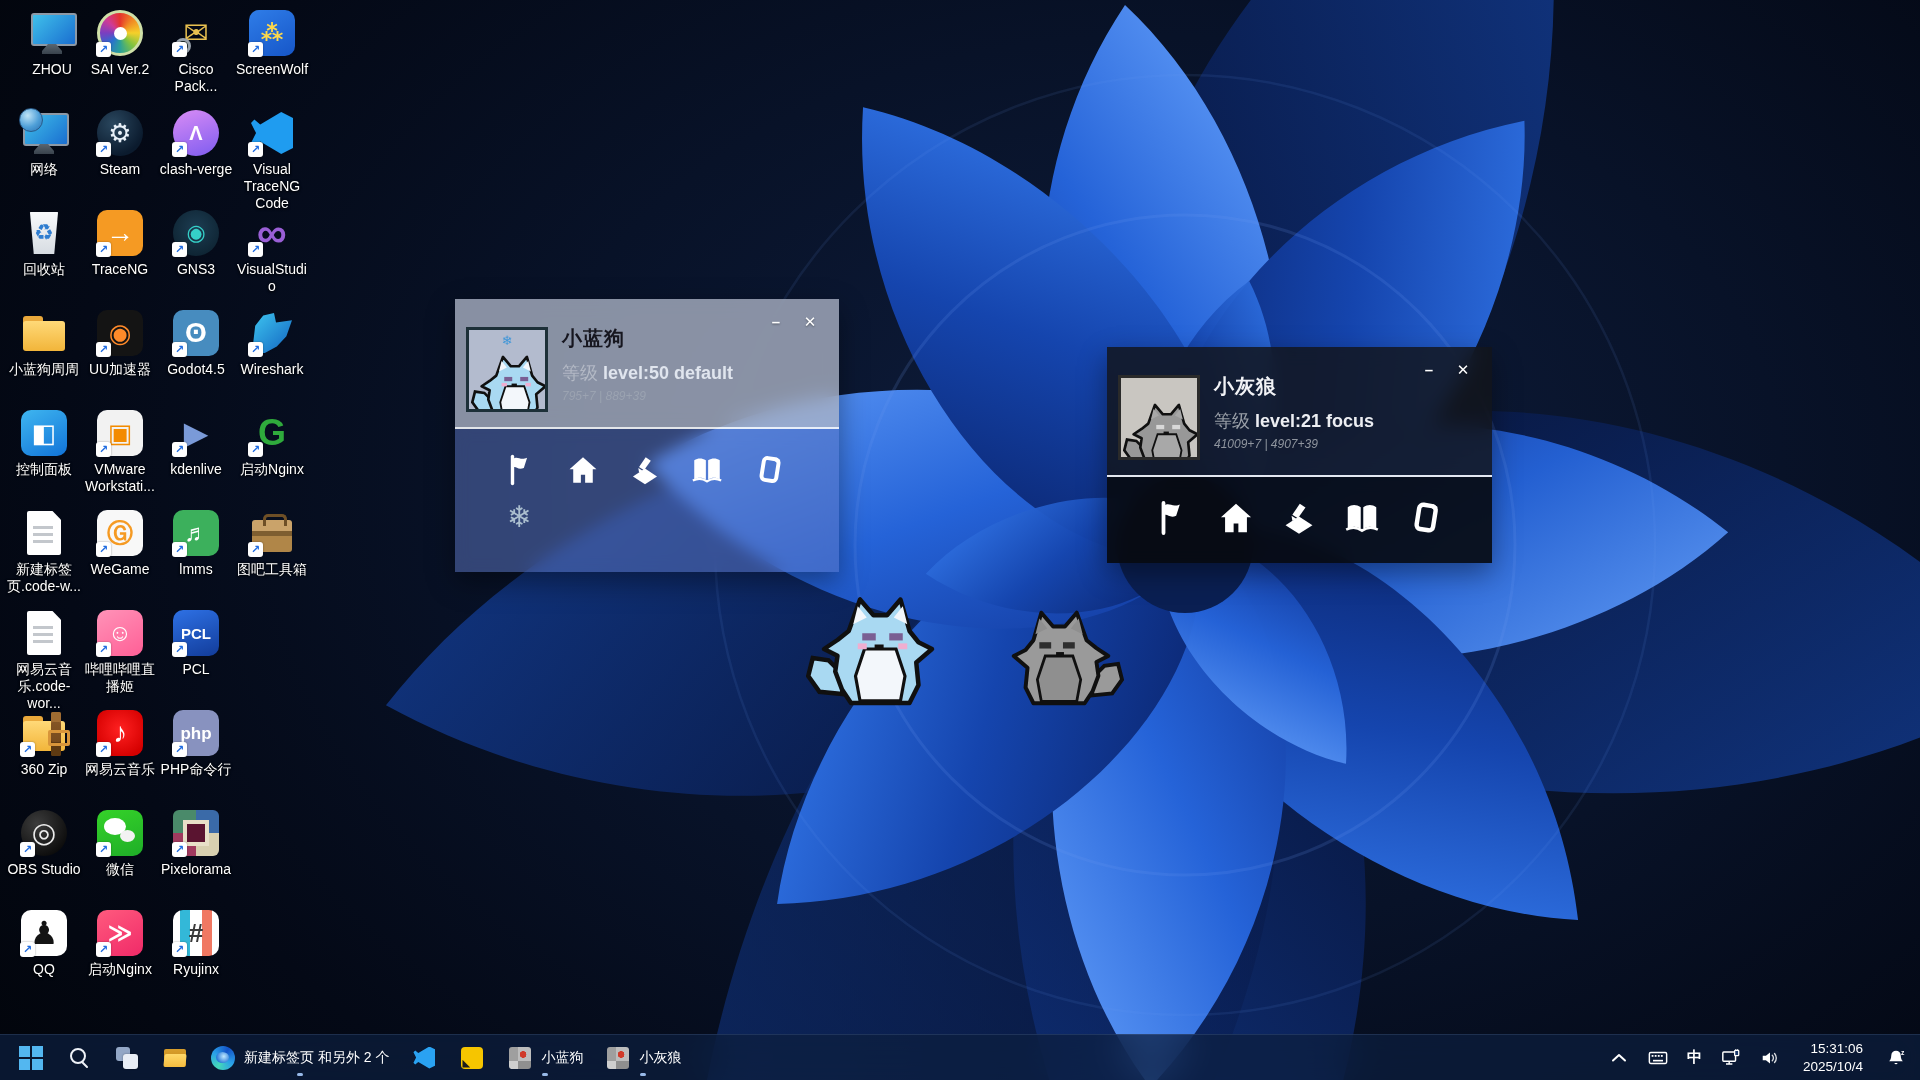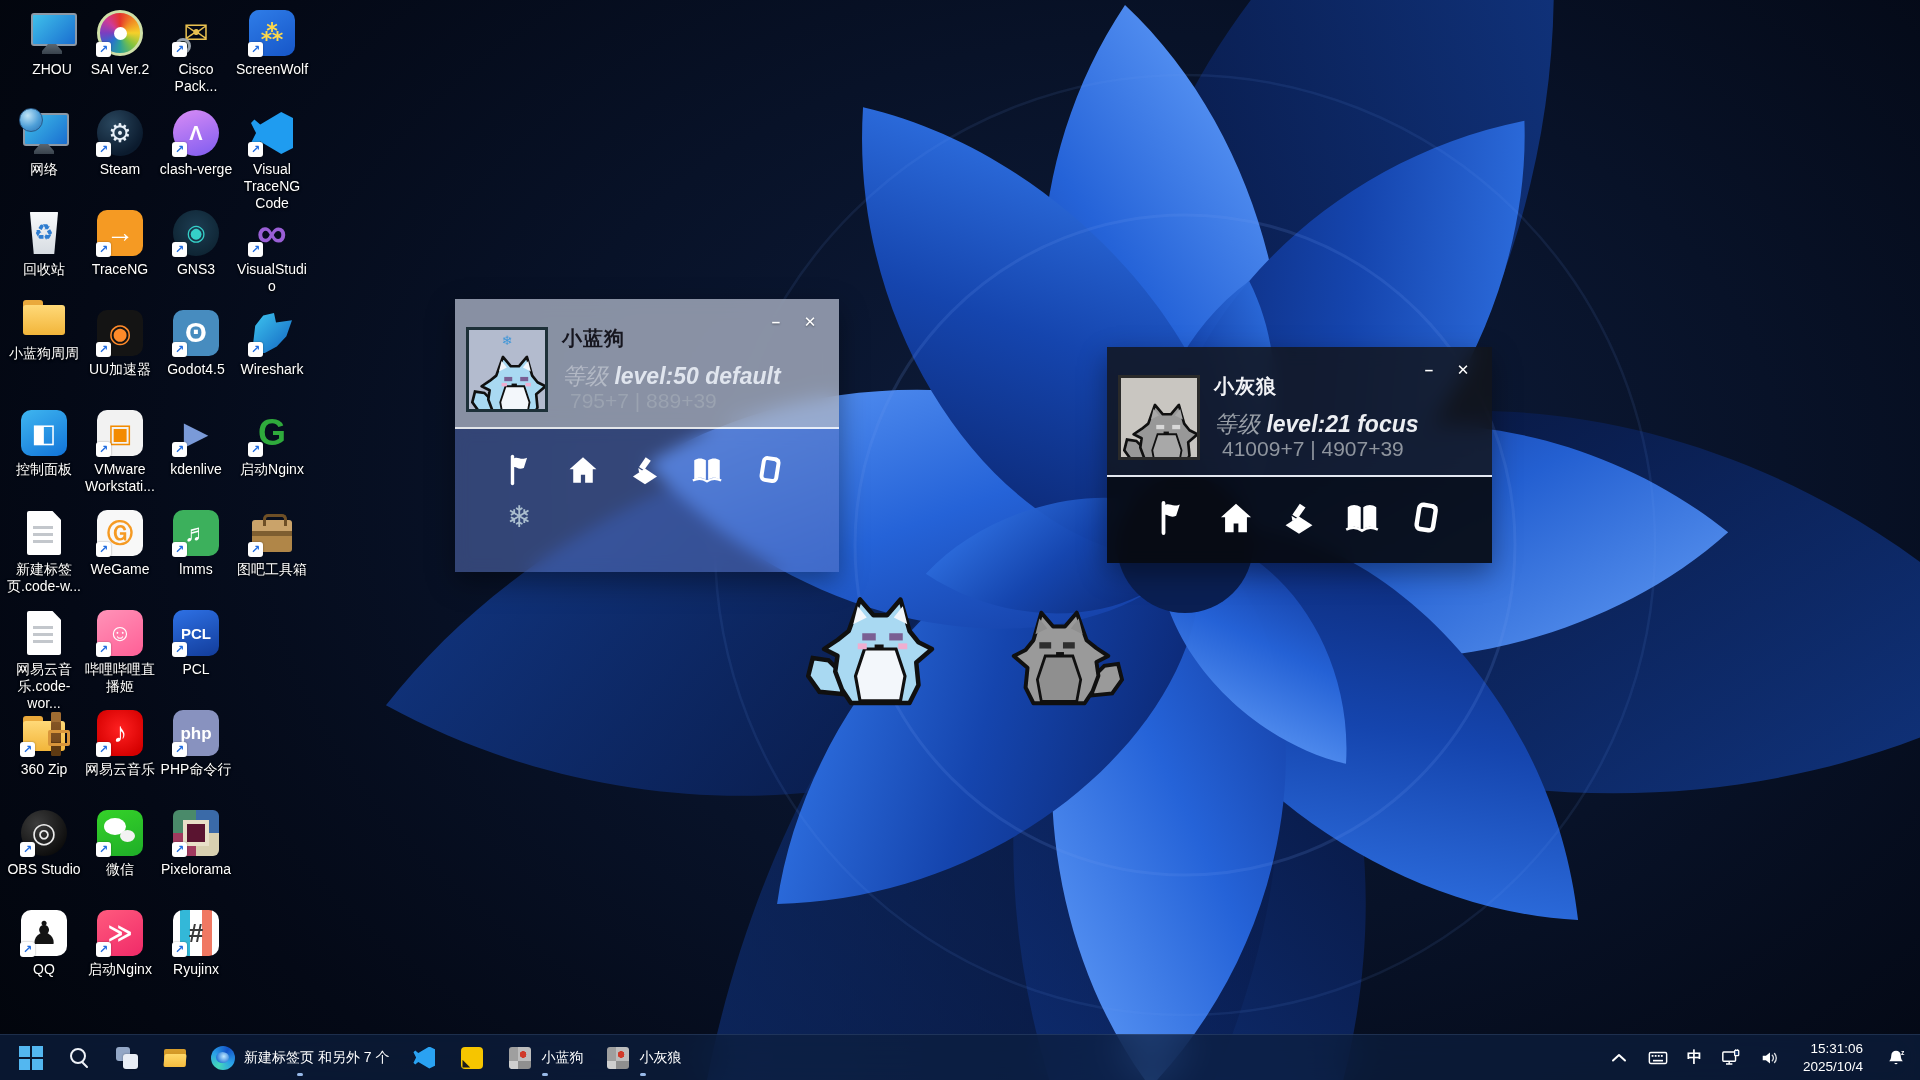--- a/index.html
+++ b/index.html
@@ -64,22 +64,22 @@
   
   .petwin{position:absolute;box-shadow:0 10px 26px rgba(0,0,0,.38);}
   .petwin .hdr{position:relative;width:100%;}
   .petwin .body{position:relative;width:100%;}
   .petwin .divider{height:2px;width:100%;}
   .winbtns{position:absolute;top:14px;right:20px;display:flex;gap:16px;}
   .winbtn{width:18px;height:16px;border:none;background:transparent;color:#fff;font-size:15px;font-weight:bold;
     line-height:1;padding:0;cursor:pointer;text-shadow:0 1px 2px rgba(0,0,0,.4);}
   .avatar{position:absolute;left:11px;top:28px;width:82px;height:85px;}
   .petwin .t-title{position:absolute;left:107px;top:26px;font-size:20px;font-weight:600;letter-spacing:1px;}
-  .petwin .t-level{position:absolute;left:107px;top:62px;font-size:23px;font-style:italic;}
-  .petwin .t-stats{position:absolute;left:115px;top:90px;font-size:21px;}
+  .petwin .t-level{position:absolute;left:107px;top:62px;font-size:18px;}
+  .petwin .t-stats{position:absolute;left:107px;top:90px;font-size:12px;font-style:italic;}
   .lvl-strong{font-weight:bold;}
   .actions{display:flex;gap:28px;padding:24px 0 0 49px;}
   .wbtn{width:34px;height:34px;border:none;background:transparent;padding:0;color:#fff;cursor:pointer;}
   .wbtn svg{width:100%;height:100%;}
   #petwin-blue{left:455px;top:299px;width:384px;height:273px;}
   #petwin-blue .hdr{height:128px;background:rgba(173,181,199,.78);backdrop-filter:blur(10px);}
   #petwin-blue .divider{background:rgba(245,247,250,.92);}
   #petwin-blue .body{height:143px;background:rgba(92,117,192,.52);backdrop-filter:blur(8px);}
   #petwin-blue .t-title{color:#16161f;}
   #petwin-blue .lvl-label{color:#b3b9c5;}
@@ -351,21 +351,21 @@
         <div class="art">
           <div class="shape" style="--bg: transparent; --fg: #9a5fd6; --fs: 42px;">
             <span class="extra"></span>
             <span class="glyph">∞</span>
           </div>
           <span class="arrowbadge">↗</span>
         </div>
         <div class="label">VisualStudio</div>
       </div>
 
-      <div class="dicon" data-kind="folder" title="小蓝狗周周" style="left: 0px; top: 292px;">
+      <div class="dicon" data-kind="folder" title="小蓝狗周周" style="left: 0px; top: 308px;">
         <div class="art">
           <div class="shape">
             <span class="extra"></span>
 
           </div>
 
         </div>
         <div class="label">小蓝狗周周</div>
       </div>
 
@@ -766,21 +766,21 @@
 
         </button>
 
         <button class="tbitem">
           <span class="tbic" data-kind="explorer"></span>
 
         </button>
 
         <button class="tbitem" data-running="true">
           <span class="tbic" data-kind="edge"></span>
-          <span class="tblabel">新建标签页 和另外 7 个</span>
+          <span class="tblabel">新建标签页 和另外 2 个</span>
           <span class="rundot"></span>
         </button>
 
         <button class="tbitem">
           <span class="tbic" data-kind="vscode"></span>
 
         </button>
 
         <button class="tbitem">
           <span class="tbic" data-kind="note"></span>

